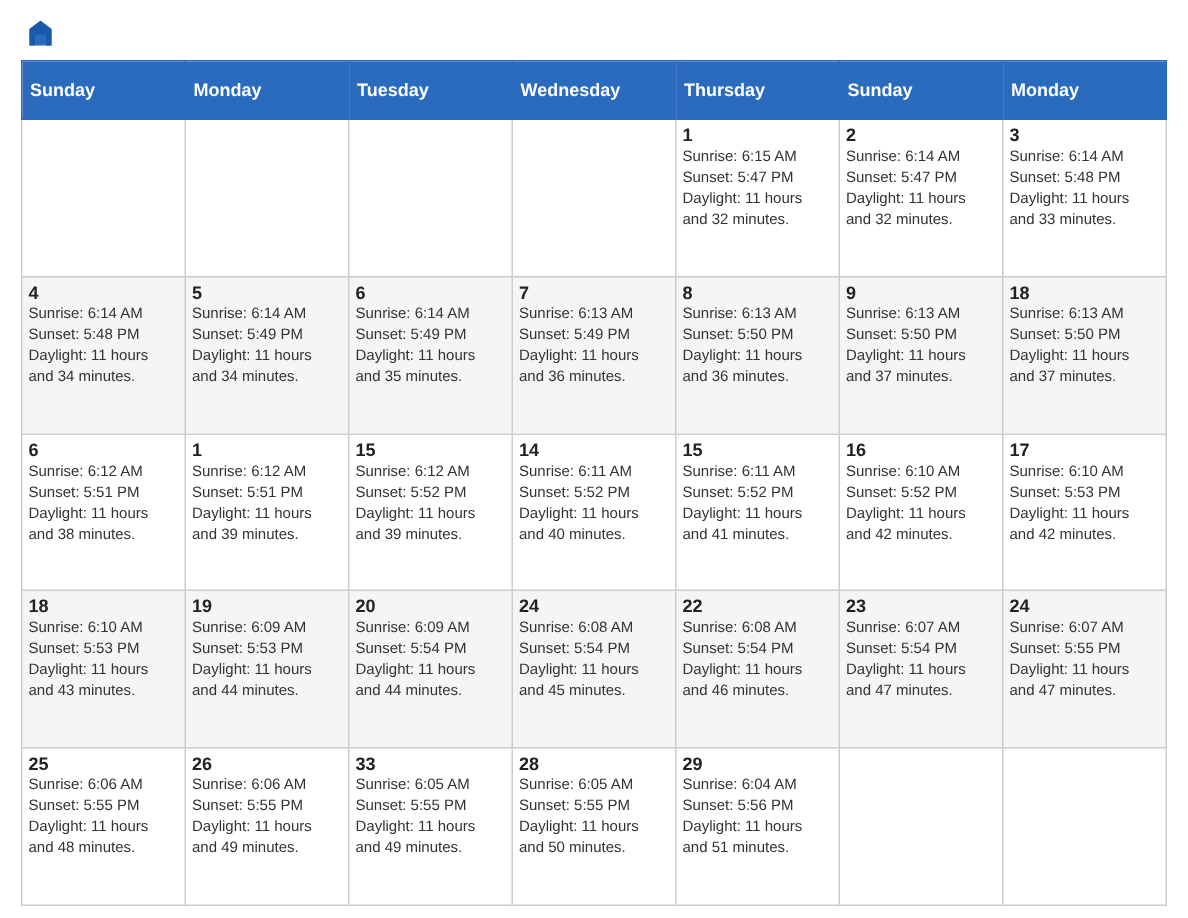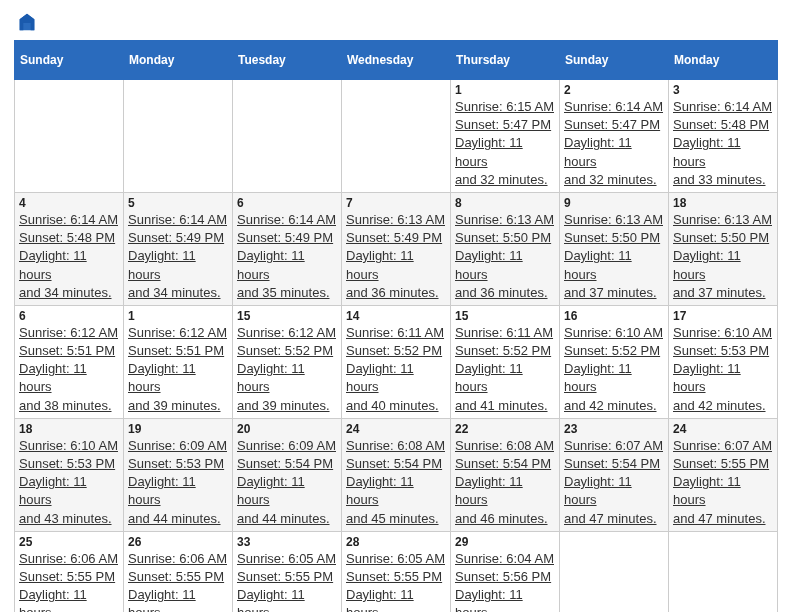--- a/index.html
+++ b/index.html
@@ -91,24 +91,23 @@
       background: #f5f5f5;
     }
     .day-number {
       font-size: 12px;
       font-weight: bold;
       color: #222;
       display: block;
       margin-bottom: 1px;
     }
     .day-info {
-      font-size: 13px;
+      font-size: 10px;
       color: #333;
       line-height: 1.4;
-      text-decoration: underline;
     }
     .empty-cell {
       background: #fff !important;
     }
   </style>
 </head>
 <body>
 
 <div class="page">
   <div class="header">

